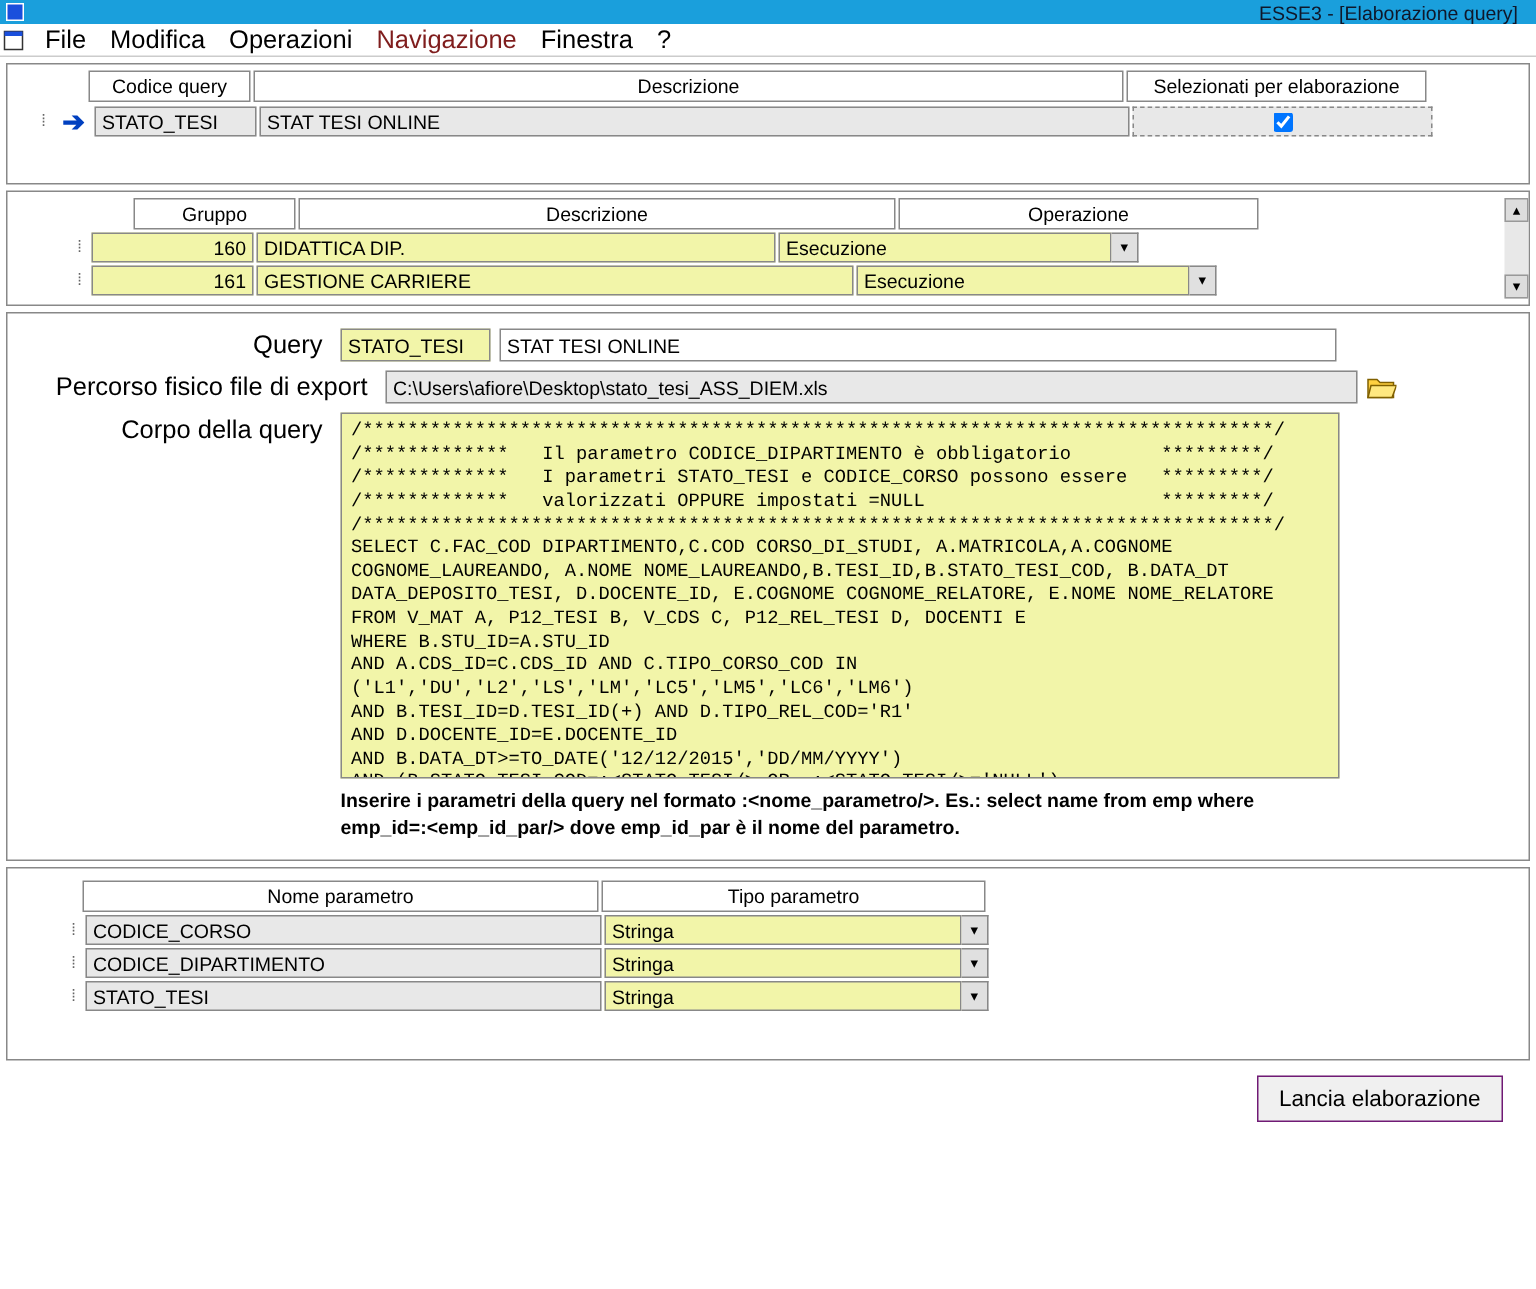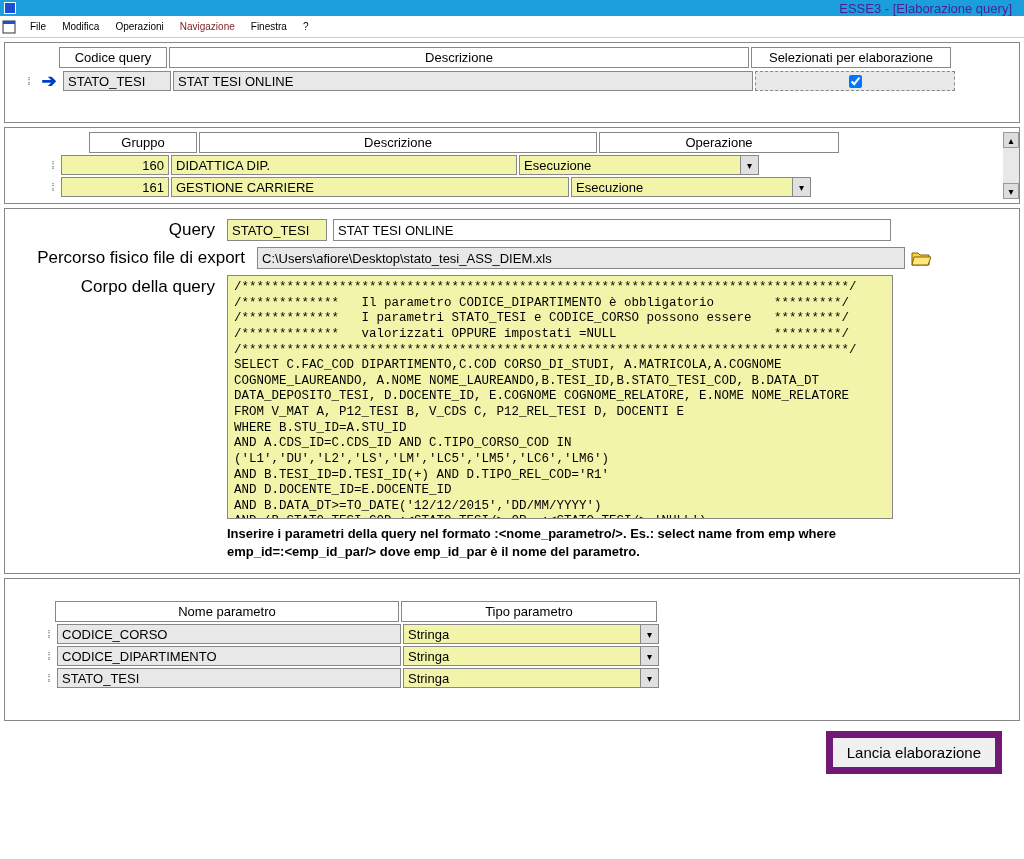--- a/index.html
+++ b/index.html
@@ -1,24 +1,24 @@
 <!DOCTYPE html>
 <html><head>
 <meta charset="utf-8">
 <style>
 * { box-sizing: border-box; margin: 0; padding: 0; }
 body { font-family: Arial, sans-serif; font-size: 13px; background: #fff; width: 1024px; height: 859px; overflow: hidden; }
 
 .titlebar { background: #1a9fdc; height: 16px; display: flex; align-items: center; padding: 0 4px; }
 .titlebar-icon { width: 12px; height: 12px; background: #1a4fdc; border: 1px solid #fff; }
-.titlebar-text { margin-left: auto; color: #4c1d95; font-size: 13px; padding-right: 8px; }
+.titlebar-text { margin-left: auto; color: #0f172a; font-size: 13px; padding-right: 8px; }
 
 .menubar { background: #fff; height: 22px; display: flex; align-items: center; padding: 0 2px; border-bottom: 1px solid #ccc; }
 .menu-icon { width: 14px; height: 14px; margin-right: 6px; }
-.menu-item { padding: 2px 8px; font-size: 10px; cursor: pointer; text-align: right; }
+.menu-item { padding: 2px 8px; font-size: 17px; cursor: pointer; text-align: right; }
 .menu-item.disabled { color: #7f1d1d; }
 
 .main { padding: 4px; }
 
 .section { border: 1px solid #888; background: #fff; margin-bottom: 4px; padding: 4px; position: relative; }
 
 .grid-header { display: flex; gap: 2px; margin-bottom: 2px; }
 .grid-header-cell { background: #fff; border: 1px solid #888; padding: 2px 6px; text-align: center; font-size: 13px; }
 
 .grid-row { display: flex; gap: 2px; align-items: center; margin-bottom: 2px; }
@@ -45,26 +45,26 @@
 .query-body { background: #f2f5a9; border: 1px solid #888; padding: 4px 6px; font-family: 'Courier New', monospace; font-size: 12.5px; line-height: 1.25; color: #000; white-space: pre; overflow: hidden; }
 
 .hint-text { font-size: 13px; font-weight: bold; padding: 6px 0 0 0; line-height: 1.4; }
 
 .dropdown { display: flex; }
 .dropdown-val { flex: 1; background: #f2f5a9; border: 1px solid #888; padding: 2px 4px; height: 20px; display: flex; align-items: center; }
 .dropdown-btn { width: 18px; background: #e0e0e0; border: 1px solid #888; border-left: none; display: flex; align-items: center; justify-content: center; cursor: pointer; font-size: 10px; height: 20px; }
 
 .col-handle { width: 12px; color: #666; text-align: center; font-size: 11px; }
 
-.launch-btn { font-size: 15px; padding: 6px 14px; background: #f0f0f0; border: 7px solid #701a75; cursor: pointer; }
+.launch-btn { font-size: 15px; padding: 6px 14px; background: #f0f0f0; border: 1px solid #701a75; cursor: pointer; }
 .launch-row { display: flex; justify-content: flex-end; padding: 6px 18px 0 0; }
 
 .section2 { border: 1px solid #888; padding: 4px 4px 4px 4px; margin-bottom: 4px; position: relative; }
 .section3 { border: 1px solid #888; padding: 10px 16px 6px 16px; margin-bottom: 4px; }
-.section4 { border: 1px solid #888; padding: 22px 10px; margin-bottom: 4px; }
+.section4 { border: 1px solid #888; padding: 8px 10px; margin-bottom: 4px; }
 </style>
 </head>
 <body>
 
 <div class="titlebar">
   <div class="titlebar-icon"></div>
   <div class="titlebar-text">ESSE3 - [Elaborazione query]</div>
 </div>
 
 <div class="menubar">

